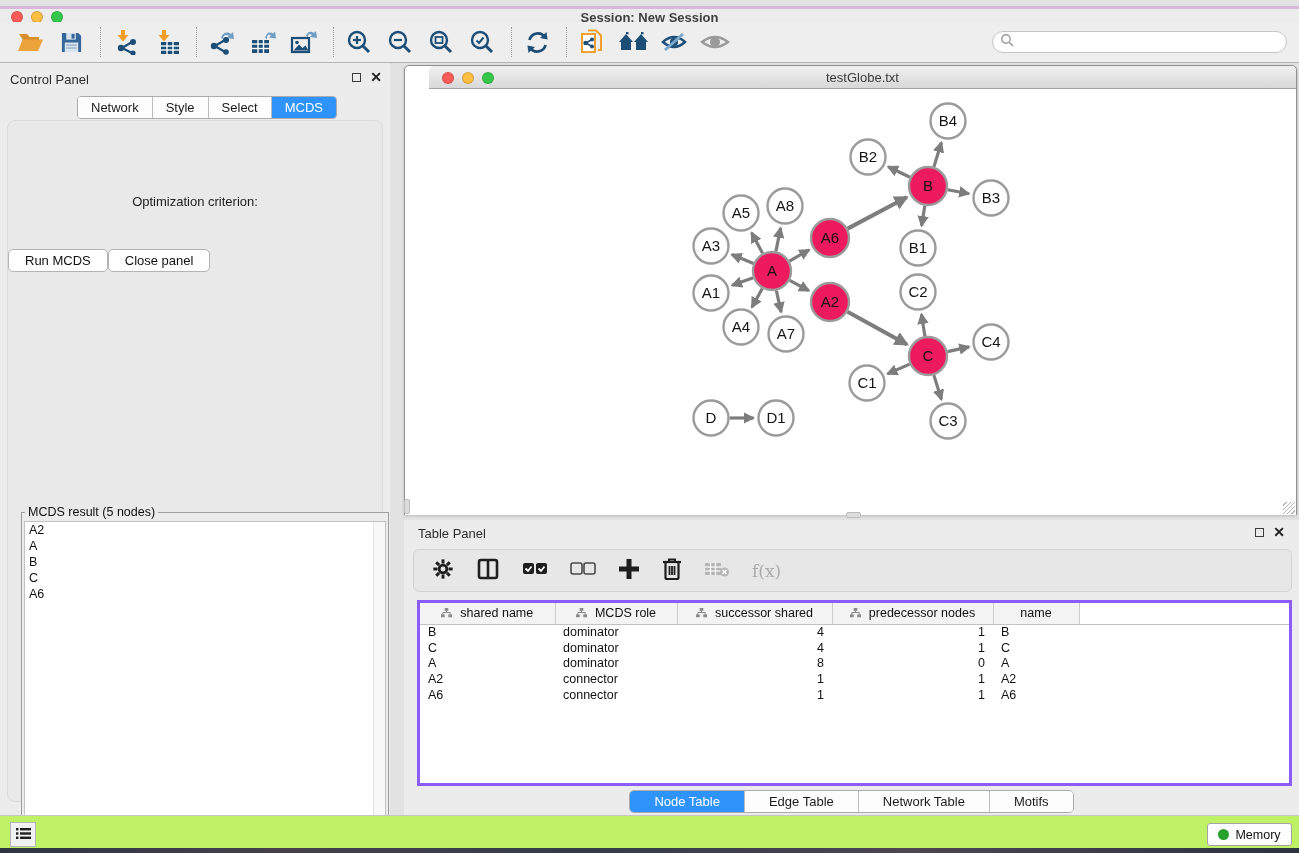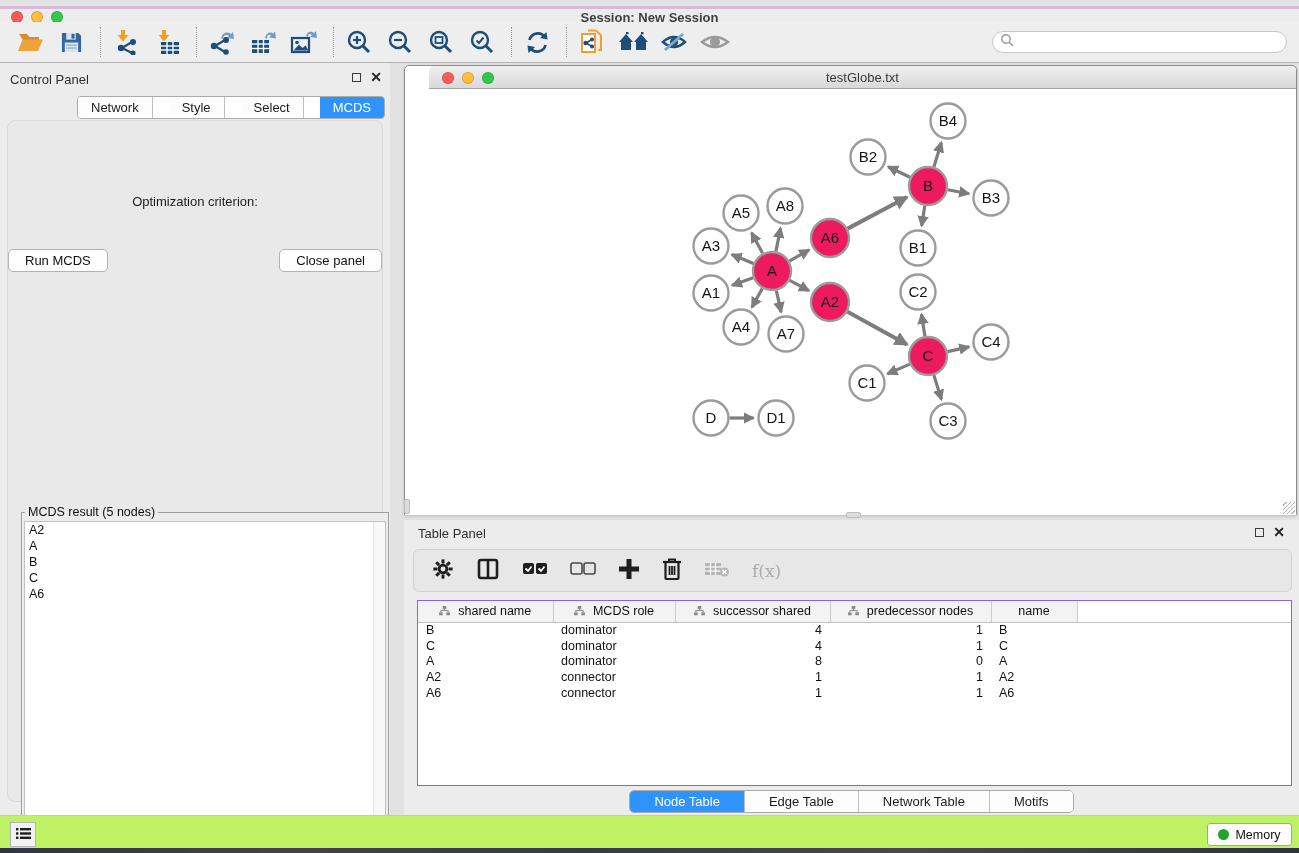--- a/index.html
+++ b/index.html
@@ -32,36 +32,36 @@
 
   
   .control-panel { position:absolute; left:0; top:0; width:390px; height:752px; background:#ececec; }
   .panel-head { position:absolute; left:10px; top:9px; font-size:13px; color:#2e2e2e; }
   .panel-icons { position:absolute; top:9px; display:flex; gap:9px; align-items:center; }
   .control-panel .panel-icons { right:8px; }
   .float-ic { width:9px; height:9px; border:1.5px solid #3c3c3c; display:inline-block; }
   .close-ic { font-size:14px; font-weight:900; color:#222; line-height:10px; }
 
   .cp-tabs { position:absolute; left:77px; top:33px; display:flex; border:1px solid #ababab;
-    border-radius:4px; overflow:hidden; background:#fff;gap:16px; }
+    border-radius:4px; overflow:hidden; background:#fff; }
   .cp-tab { font-size:13px; color:#1c1c1c; padding:3px 13px; background:#fdfdfd;
     border-right:1px solid #bdbdbd; }
   .cp-tab:last-child { border-right:none; }
   .cp-tab.active { background:#2e93fa; color:#fff; }
 
   .cp-inner { position:absolute; left:7px; top:57px; width:376px; height:682px;
     background:#e9e9e9; border:1px solid #dadada; border-radius:8px; }
   .opt-label { position:absolute; left:0; width:100%; top:73px; text-align:center;
     font-size:13px; color:#1d1d1d; }
   .dropdown { position:absolute; left:42px; top:92px; width:314px; height:26px; background:#fff;
     border:1px solid #b3b3b3; border-radius:5px; display:flex; align-items:center; }
   .dropdown .dd-text { flex:1; font-size:13px; color:#111; padding-left:10px; white-space:nowrap; }
   .dd-stepper { width:21px; height:24px; background:#2e93fa; border-radius:0 4px 4px 0;
     display:flex; flex-direction:column; align-items:center; justify-content:center; gap:1px; }
-  .cp-buttons { position:absolute; left:0; width:100%; top:128px; display:flex; justify-content:space-between; }
+  .cp-buttons { position:absolute; left:0; width:100%; top:128px; display:flex; justify-content:flex-start; }
   .btn { font-size:13px; color:#111; background:#fefefe; border:1px solid #b3b3b3;
     border-radius:5px; padding:3px 16px; height:23px; }
 
   fieldset.mcds-result { position:absolute; left:13px; top:384px; width:368px; height:340px;
     border:1px solid #9e9e9e; background:#ececec; }
   fieldset.mcds-result legend { font-size:12.5px; color:#111; padding:0 3px; margin-left:3px; }
   .result-list { position:absolute; left:2px; top:2px; right:2px; bottom:3px; background:#fff;
     border:1px solid #c2c2c2; overflow:hidden; }
   .result-list .item { font-size:12.5px; color:#111; line-height:16px; padding-left:4px; }
   .result-scroll { position:absolute; top:0; bottom:0; right:0; width:12px; background:#f8f8f8;
@@ -86,21 +86,21 @@
 
   
   .table-panel { position:absolute; left:404px; top:457px; width:895px; height:295px; background:#ececec; }
   .table-panel .panel-head { left:14px; top:6px; }
   .table-panel .panel-icons { right:14px; top:7px; }
   .tp-toolbar { position:absolute; left:9px; top:29px; width:879px; height:43px;
     background:#e7e7e7; border:1px solid #d2d2d2; border-radius:6px;
     display:flex; align-items:center; padding-left:18px; gap:22px; }
   .fx { font-family:"DejaVu Serif", serif; font-size:17px; color:#ababab; }
   .tp-table { position:absolute; left:13px; top:80px; width:875px; height:186px;
-    background:#fff; border:1px solid #8b5cf6; overflow:hidden; }
+    background:#fff; border:3px solid #8b5cf6; overflow:hidden; }
   table.data { border-collapse:collapse; width:100%; table-layout:fixed; }
   table.data th { height:21px; background:#f3f3f3; border-bottom:1px solid #c3c3c3;
     border-right:1px solid #cccccc; font-weight:normal; font-size:12.5px; color:#111;
     text-align:center; overflow:hidden; white-space:nowrap; }
   table.data th:last-child { background:#fff; border-right:none; }
   table.data th .hicon { margin-right:8px; vertical-align:-1px; }
   table.data td { font-size:12.5px; color:#111; height:15.8px; padding:0 8px;
     white-space:nowrap; overflow:hidden; }
   td.al { text-align:left; } td.ar { text-align:right; padding-right:16px; }
   .tp-tabs { position:absolute; left:0; width:100%; top:270px; display:flex; justify-content:center; }

